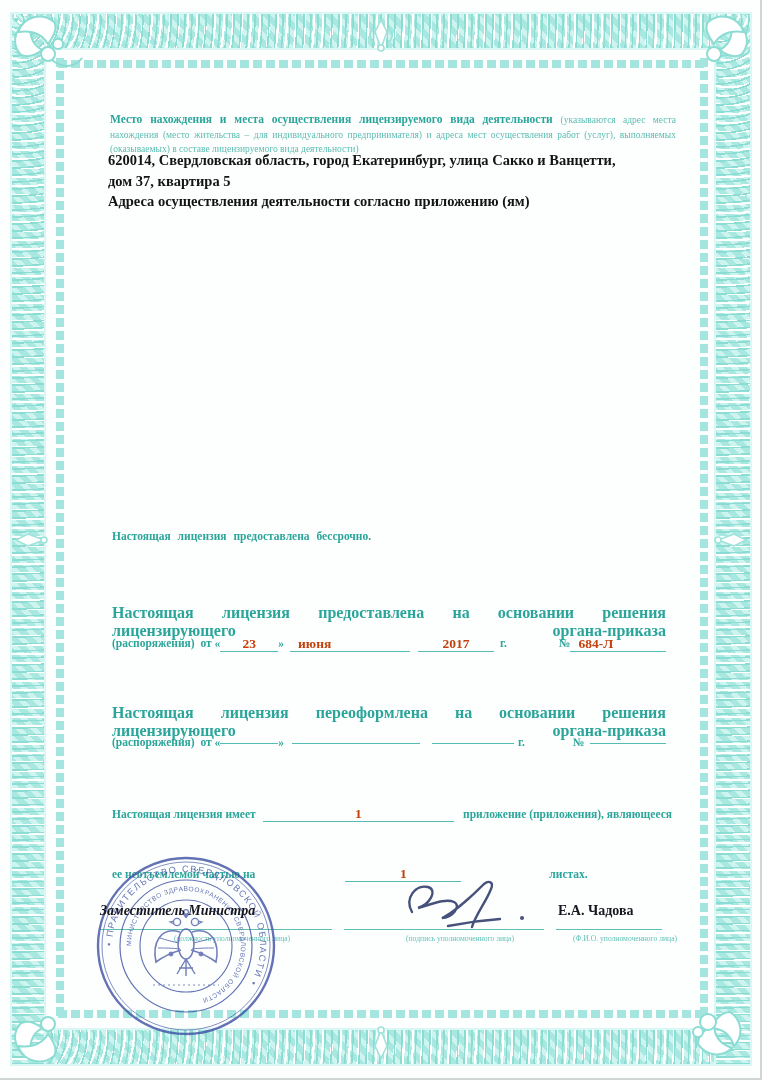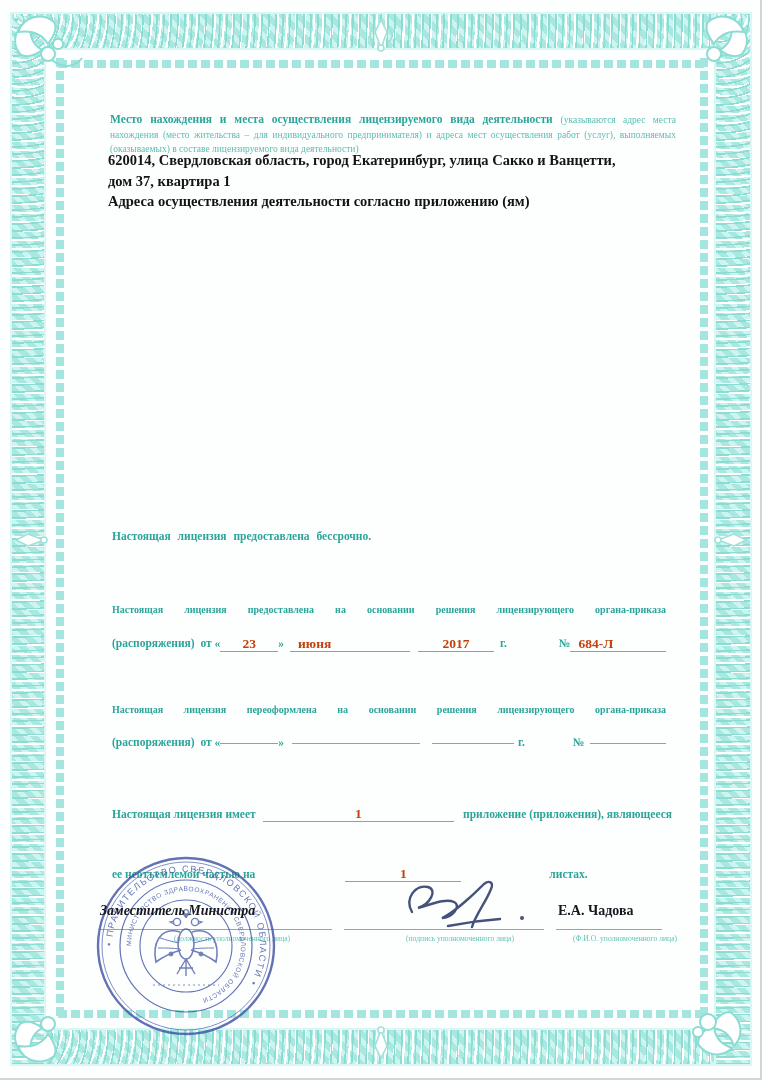--- a/index.html
+++ b/index.html
@@ -42,21 +42,21 @@
   .mid-orn.bottom{left:50%;bottom:20px;transform:translateX(-50%) scaleY(-1);}
   .mid-orn.left{left:14px;top:50%;transform:translateY(-50%) rotate(-90deg);}
   .mid-orn.right{right:14px;top:50%;transform:translateY(-50%) rotate(90deg);}
   .teal-b{color:#2ba59a;font-weight:bold;}
   .abs{position:absolute;}
   .heading-block{left:110px;top:105px;width:566px;font-size:11.5px;line-height:13.5px;text-align:justify;margin-top:8px;}
   .heading-main{font-weight:bold;color:#2ba59a;}
   .heading-note{font-weight:normal;color:#5cbcb2;font-size:9.5px;}
   .address-block{left:108px;top:150px;width:584px;font-weight:bold;font-size:14.5px;line-height:20.5px;color:#141414;}
   .validity{left:112px;top:530px;font-size:11.5px;word-spacing:4px;}
-  .just-line{width:554px;font-size:10px;text-align:justify;text-align-last:justify;}
+  .just-line{width:554px;font-size:16px;text-align:justify;text-align-last:justify;}
   .blank-row{width:554px;display:flex;align-items:center;font-size:11.5px;}
   .blank-row .lbl{color:#2ba59a;font-weight:bold;white-space:pre;padding-bottom:2px;}
   .slot{border-bottom:1.4px solid #54bcb2;text-align:center;font-weight:bold;font-size:13.5px;color:#c2410c;line-height:15px;}
   .slot.left{text-align:left;padding-left:8px;}
   .grow{flex:1;}
   .gap{display:inline-block;}
   .attach-row{display:flex;align-items:flex-end;font-size:11.5px;}
   .sig-title{left:100px;top:903px;font-weight:bold;font-size:14px;color:#16161f;z-index:5;font-style:italic;}
   .sig-name{left:558px;top:903px;font-weight:bold;font-size:14px;color:#16161f;}
   .sig-line{position:absolute;top:929px;border-bottom:1.3px solid #5cc0b6;height:0;}
@@ -136,21 +136,21 @@
     </g>
   </svg>
 
   <div class="abs heading-block">
     <span class="heading-main">Место нахождения и места осуществления лицензируемого вида деятельности</span>
     <span class="heading-note">(указываются адрес места нахождения (место жительства – для индивидуального предпринимателя) и адреса мест осуществления работ (услуг), выполняемых (оказываемых) в составе лицензируемого вида деятельности)</span>
   </div>
 
   <div class="abs address-block">
     <div>620014, Свердловская область, город Екатеринбург, улица Сакко и Ванцетти,</div>
-    <div>дом 37, квартира 1</div>
+    <div>дом 37, квартира 5</div>
     <div>Адреса осуществления деятельности согласно приложению (ям)</div>
   </div>
 
   <div class="abs validity teal-b">Настоящая лицензия предоставлена бессрочно.</div>
 
   <div class="abs just-line teal-b" style="left:112px;top:604px;">Настоящая лицензия предоставлена на основании решения лицензирующего органа-приказа</div>
   <div class="abs blank-row" style="left:112px;top:636px;">
     <span class="lbl">(распоряжения)  от «</span>
     <span class="slot" style="width:58px;">23</span>
     <span class="lbl">»</span>

